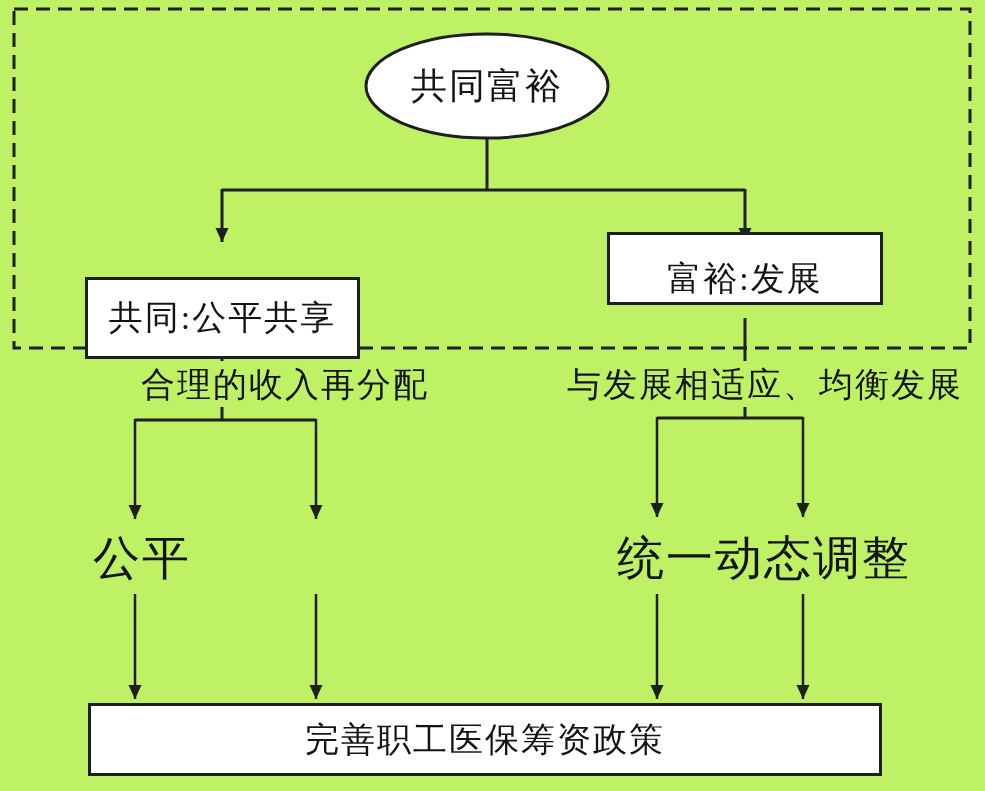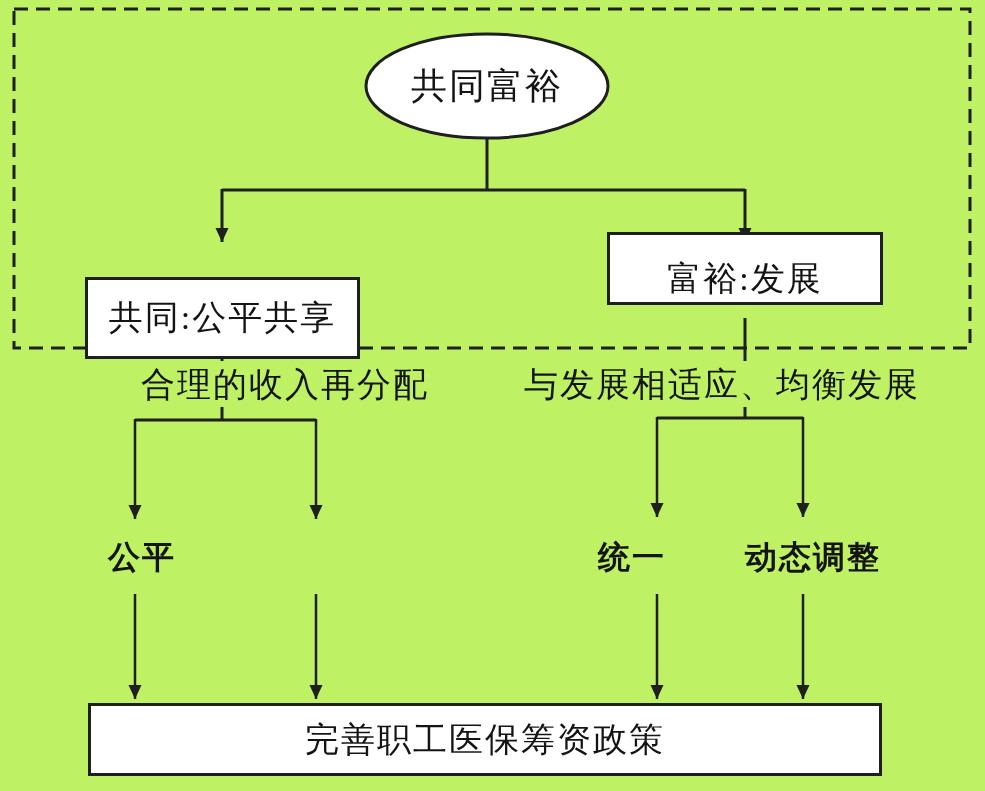--- a/index.html
+++ b/index.html
@@ -39,25 +39,25 @@
   .floating-label {
     position: absolute;
     transform: translate(-50%, -50%);
     white-space: nowrap;
     font-size: 34px;
     letter-spacing: 2px;
     background: transparent;
   }
   .root-label    { left: 487px; top: 86px;  font-size: 36px; }
   .principle-left  { left: 241px; top: 385px; margin-left: 44px; }
-  .principle-right { left: 722px; top: 385px; }
-  .leaf { font-size: 32px; font-weight: bold; }
+  .principle-right { left: 765px; top: 385px; }
+  .leaf { font-size: 47px; }
   .leaf-1 { left: 142px; top: 558px; }
   .leaf-2 { left: 321px; top: 558px; }
-  .leaf-3 { left: 632px; top: 558px; }
+  .leaf-3 { left: 666px; top: 558px; }
   .leaf-4 { left: 813px; top: 558px; text-align: center; }
 </style>
 </head>
 <body>
 
 <div class="canvas">
 
   <svg class="lines" viewBox="0 0 985 791" xmlns="http://www.w3.org/2000/svg">
     <defs>
       <marker id="arrow" markerUnits="userSpaceOnUse" markerWidth="20" markerHeight="18" refX="14" refY="6.5" orient="auto">

